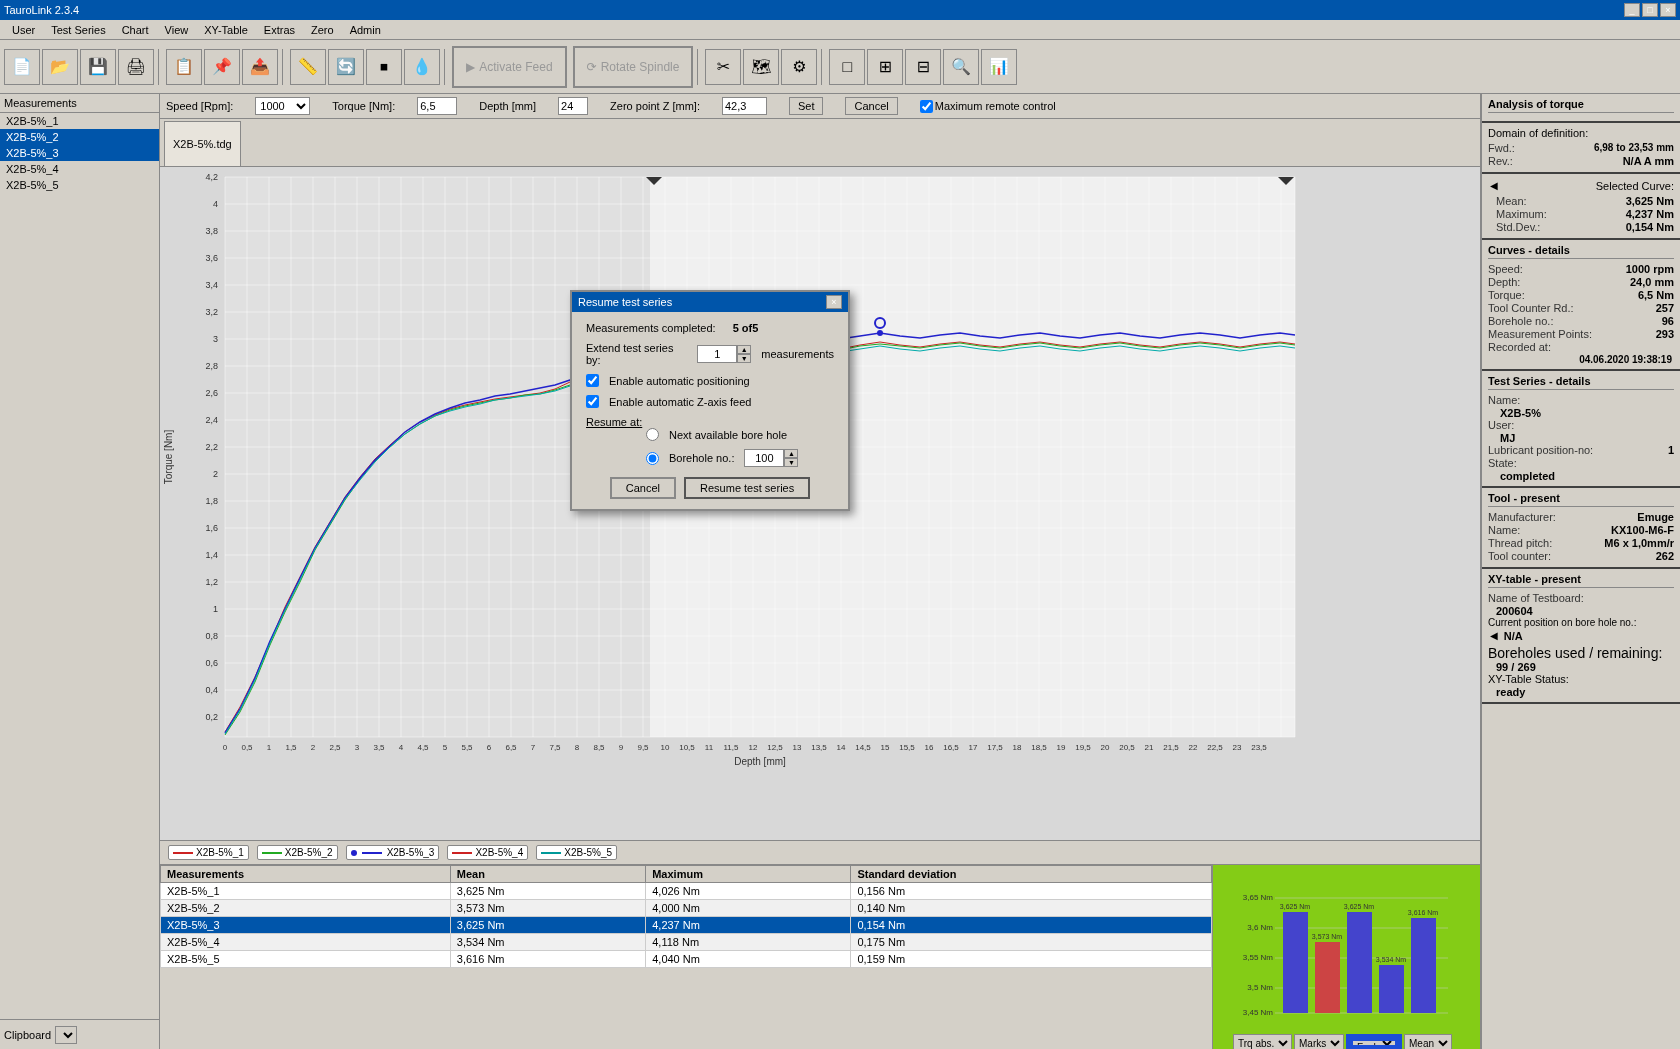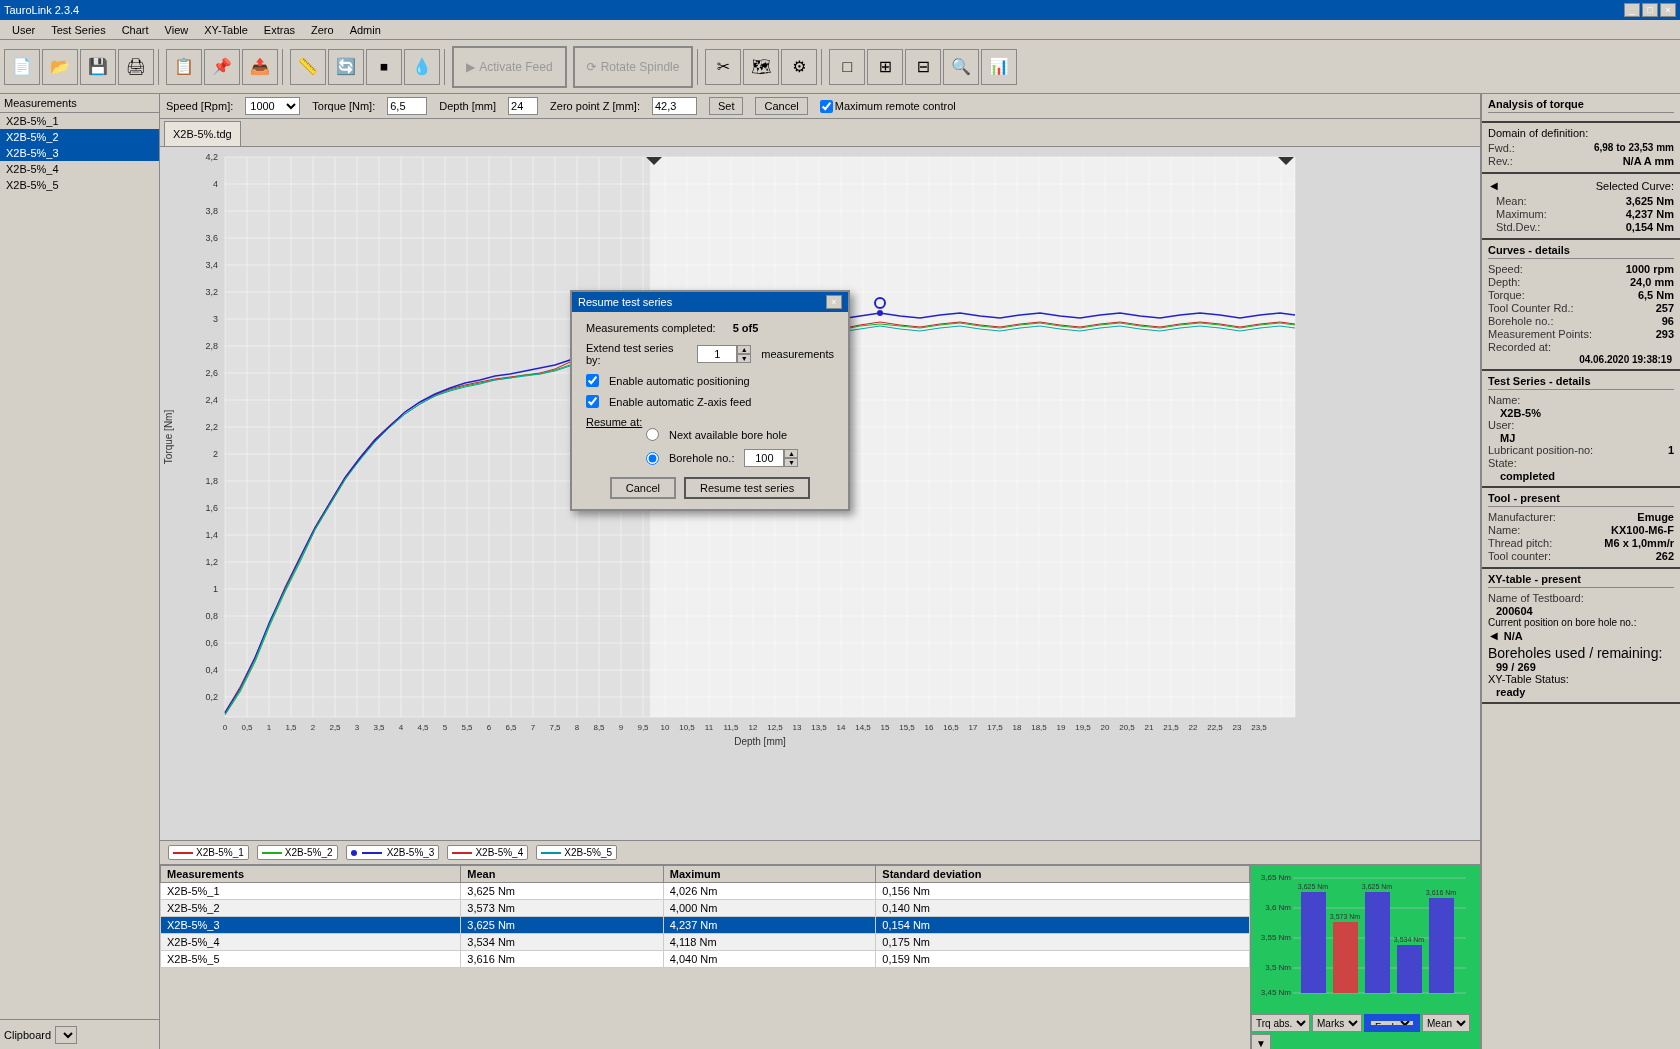--- a/index.html
+++ b/index.html
@@ -29,28 +29,28 @@
     #measurements-header { background: #d4d0c8; padding: 3px 4px; font-size: 11px; border-bottom: 1px solid #888; }
     #measurements-list { flex: 1; overflow-y: auto; }
     .meas-item { padding: 2px 6px; font-size: 11px; cursor: pointer; }
     .meas-item.selected { background: #0055aa; color: white; }
     #clipboard-panel { height: 30px; background: #d4d0c8; border-top: 1px solid #888; display: flex; align-items: center; padding: 0 4px; font-size: 11px; }
     
     
     #center { flex: 1; display: flex; flex-direction: column; overflow: hidden; }
     
     
-    #control-bar { background: #d4d0c8; padding: 3px 6px; display: flex; align-items: center; gap: 12px; border-bottom: 1px solid #888; font-size: 11px; flex-wrap: wrap; }
+    #control-bar { background: #d4d0c8; padding: 3px 6px; display: flex; align-items: center; gap: 22px; border-bottom: 1px solid #888; font-size: 11px; flex-wrap: wrap; }
     .ctrl-label { font-size: 11px; }
     .ctrl-input { border: 1px solid #888; background: white; height: 18px; padding: 0 2px; font-size: 11px; }
     .ctrl-btn { background: #d4d0c8; border: 1px solid #888; padding: 1px 8px; font-size: 11px; cursor: pointer; height: 18px; }
     
     
     #tab-bar { background: #d4d0c8; padding: 2px 4px 0; display: flex; border-bottom: 1px solid #888; }
-    .tab { background: #d4d0c8; border: 1px solid #888; border-bottom: none; padding: 6px 8px; font-size: 11px; cursor: pointer; }
+    .tab { background: #d4d0c8; border: 1px solid #888; border-bottom: none; padding: 16px 8px; font-size: 11px; cursor: pointer; }
     .tab.active { background: #e8e4dc; }
     
     
     #chart-area { flex: 1; background: white; position: relative; overflow: hidden; }
     #chart-svg { width: 100%; height: 100%; }
     
     
     #chart-legend { background: #d4d0c8; padding: 4px 8px; display: flex; gap: 8px; align-items: center; border-top: 1px solid #888; }
     .legend-item { display: flex; align-items: center; gap: 3px; font-size: 10px; border: 1px solid #888; padding: 1px 4px; background: white; border-radius: 2px; }
     .legend-color { width: 20px; height: 2px; }
@@ -61,21 +61,21 @@
     #data-table { flex: 1; overflow: auto; }
     table { width: 100%; border-collapse: collapse; font-size: 11px; }
     th { background: #d4d0c8; border: 1px solid #888; padding: 2px 6px; text-align: left; font-weight: bold; }
     td { border: 1px solid #ccc; padding: 2px 6px; }
     tr:nth-child(odd) { background: white; }
     tr:nth-child(even) { background: #f0f0f0; }
     tr.selected-row { background: #0055aa; color: white; }
     tr.selected-row td { background: #0055aa; color: white; }
     
     
-    #bar-chart-area { width: 230px; border-left: 1px solid #888; background: #22c55e; position: relative; padding: 0; }
+    #bar-chart-area { width: 268px; border-left: 1px solid #888; background: #84cc16; position: relative; padding: 20px; }
     
     
     #right-panel { width: 200px; background: #d4d0c8; border-left: 2px solid #888; overflow-y: auto; font-size: 11px; }
     .analysis-section { padding: 4px 6px; border-bottom: 2px solid #404040; }
     .analysis-title { font-weight: bold; font-size: 11px; color: #000; border-bottom: 1px solid #888; padding-bottom: 2px; margin-bottom: 4px; }
     .analysis-row { display: flex; justify-content: space-between; margin-bottom: 1px; }
     .analysis-label { color: #333; }
     .analysis-value { font-weight: bold; text-align: right; }
     .analysis-indent { padding-left: 8px; }
     #modal { background: #d4d0c8; border: 2px solid #888; width: 280px; font-size: 11px; box-shadow: 4px 4px 8px rgba(0,0,0,0.4); position: absolute; top: 290px; left: 570px; }

